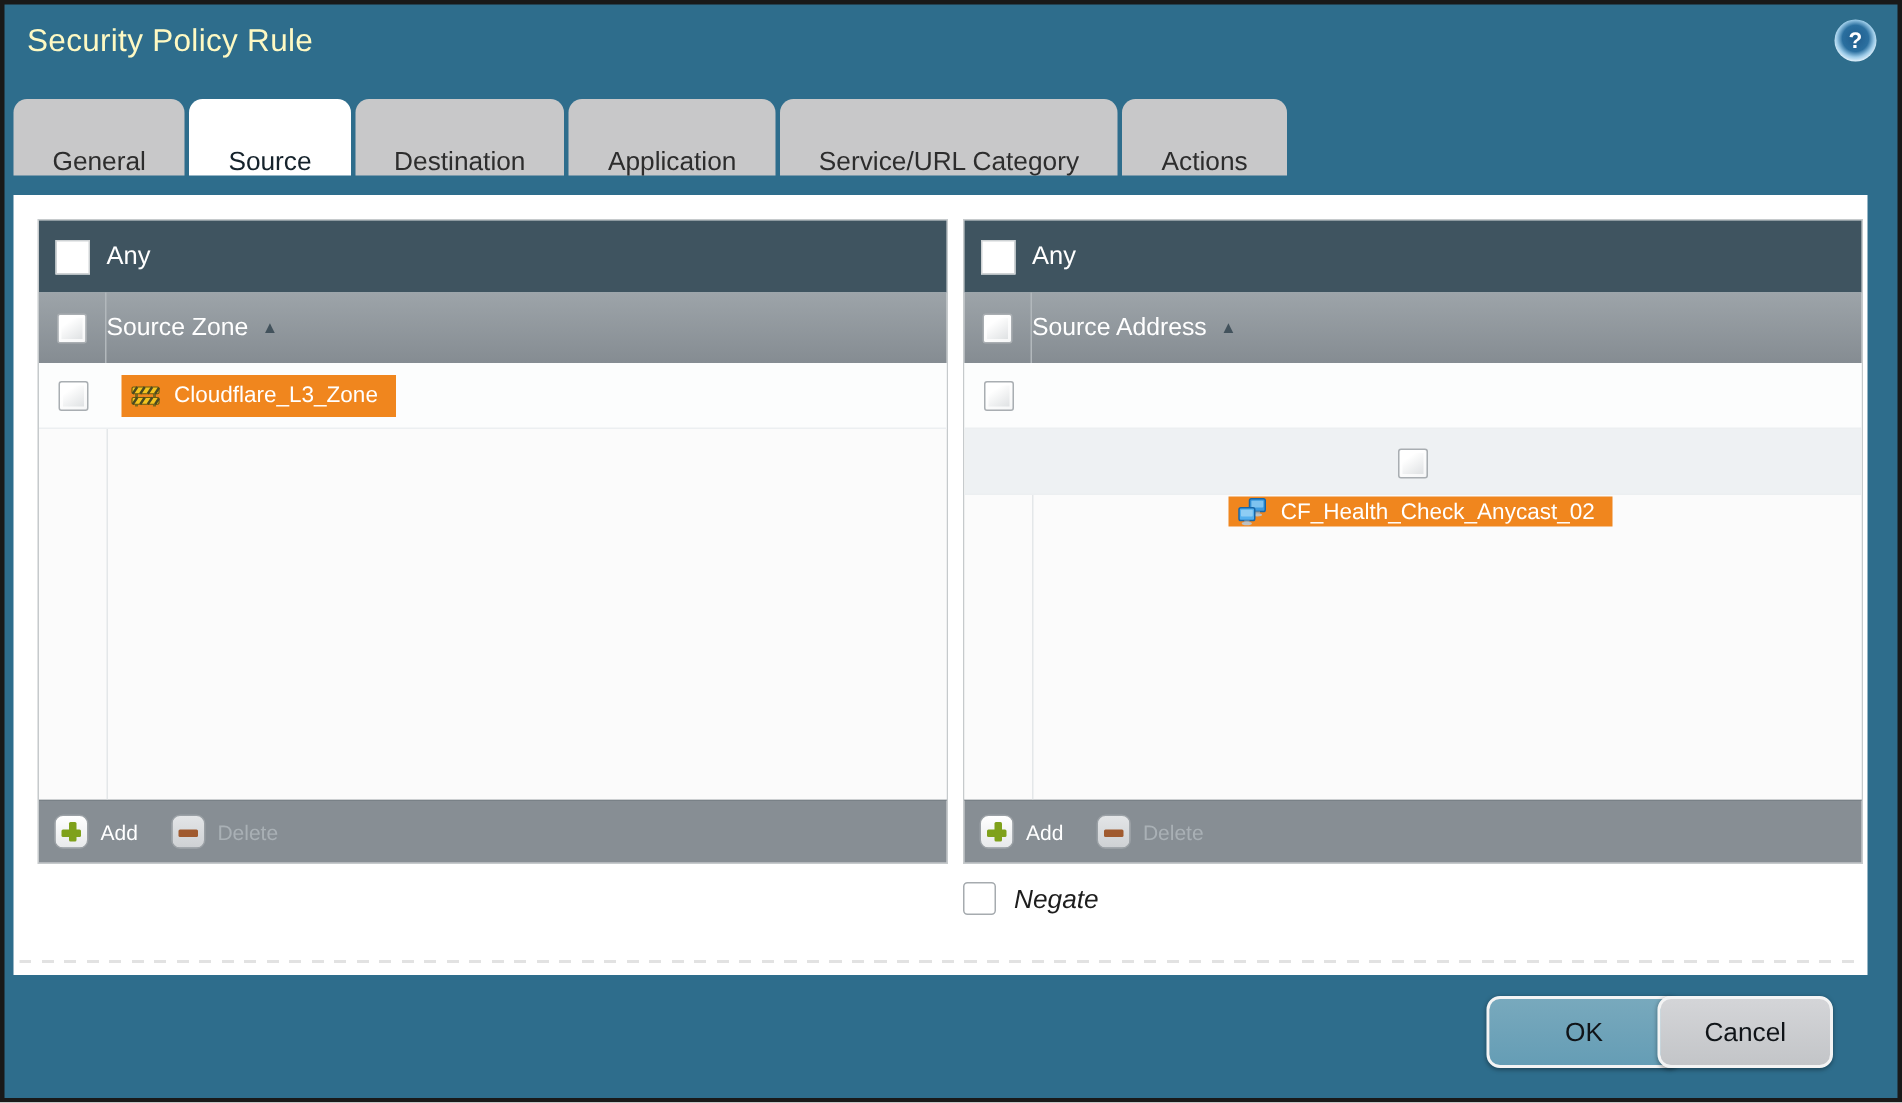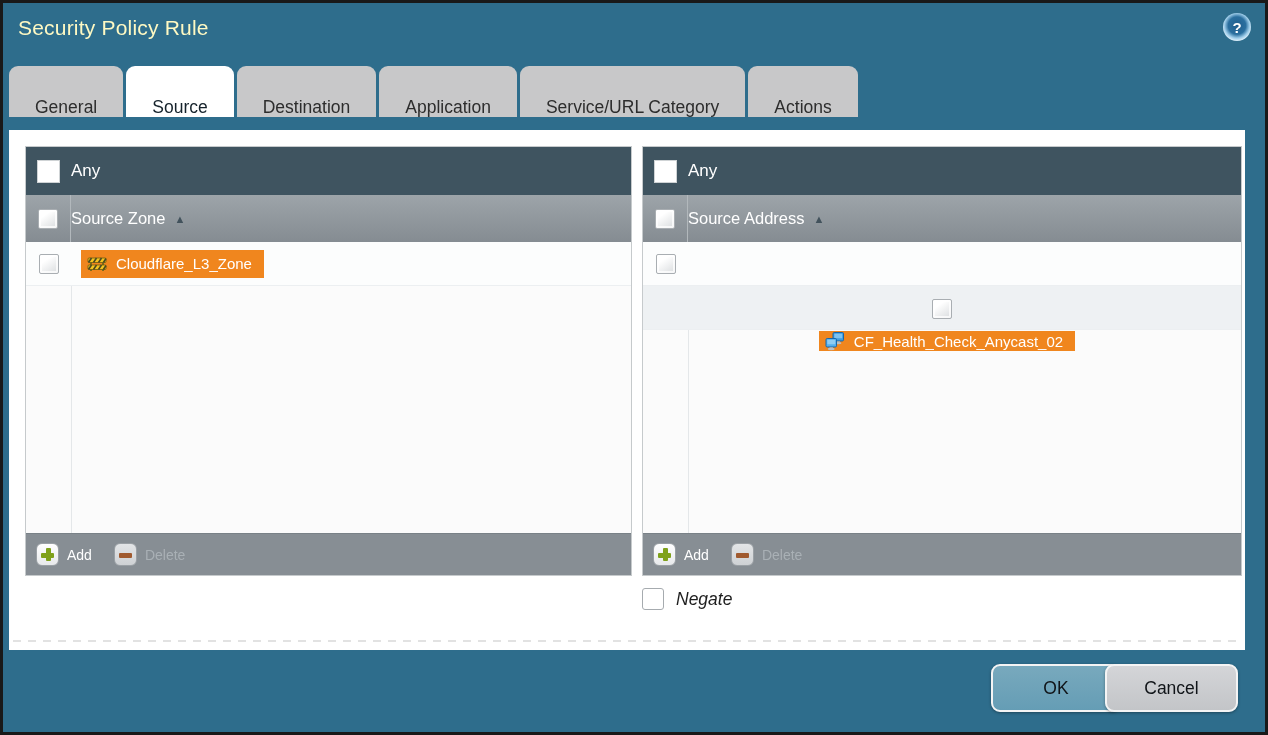--- a/index.html
+++ b/index.html
@@ -72,21 +72,21 @@
   
   .negate { position:absolute; left:633px; top:458px; display:flex; align-items:center; gap:12px;font-style:italic; }
   .cb-negate { width:22px; height:22px; background:#ffffff; border:1px solid #a6abaf; border-radius:3px; }
   .negate-label { font-size:17.5px; color:#1d1d1d; }
 
   
   .btn { position:absolute; top:661px; height:48px; border-radius:9px; border:2px solid #f4f4f4;
          display:flex; align-items:center; justify-content:center; font-size:17.5px; color:#101418;
          cursor:pointer; box-shadow:0 1px 3px rgba(0,0,0,.35); }
   .btn-ok { left:960px; width:130px; background:linear-gradient(#78a9bd,#659db5);margin-left:28px; }
-  .btn-cancel { left:1102px; width:133px; background:linear-gradient(#d4d5d8,#c3c5c8); }
+  .btn-cancel { left:1102px; width:117px; background:linear-gradient(#d4d5d8,#c3c5c8); }
 </style>
 </head>
 <body>
 
 <div class="frame">
   <div class="dialog">
 
     <div class="title">Security Policy Rule</div>
     <div class="help">?</div>
 

